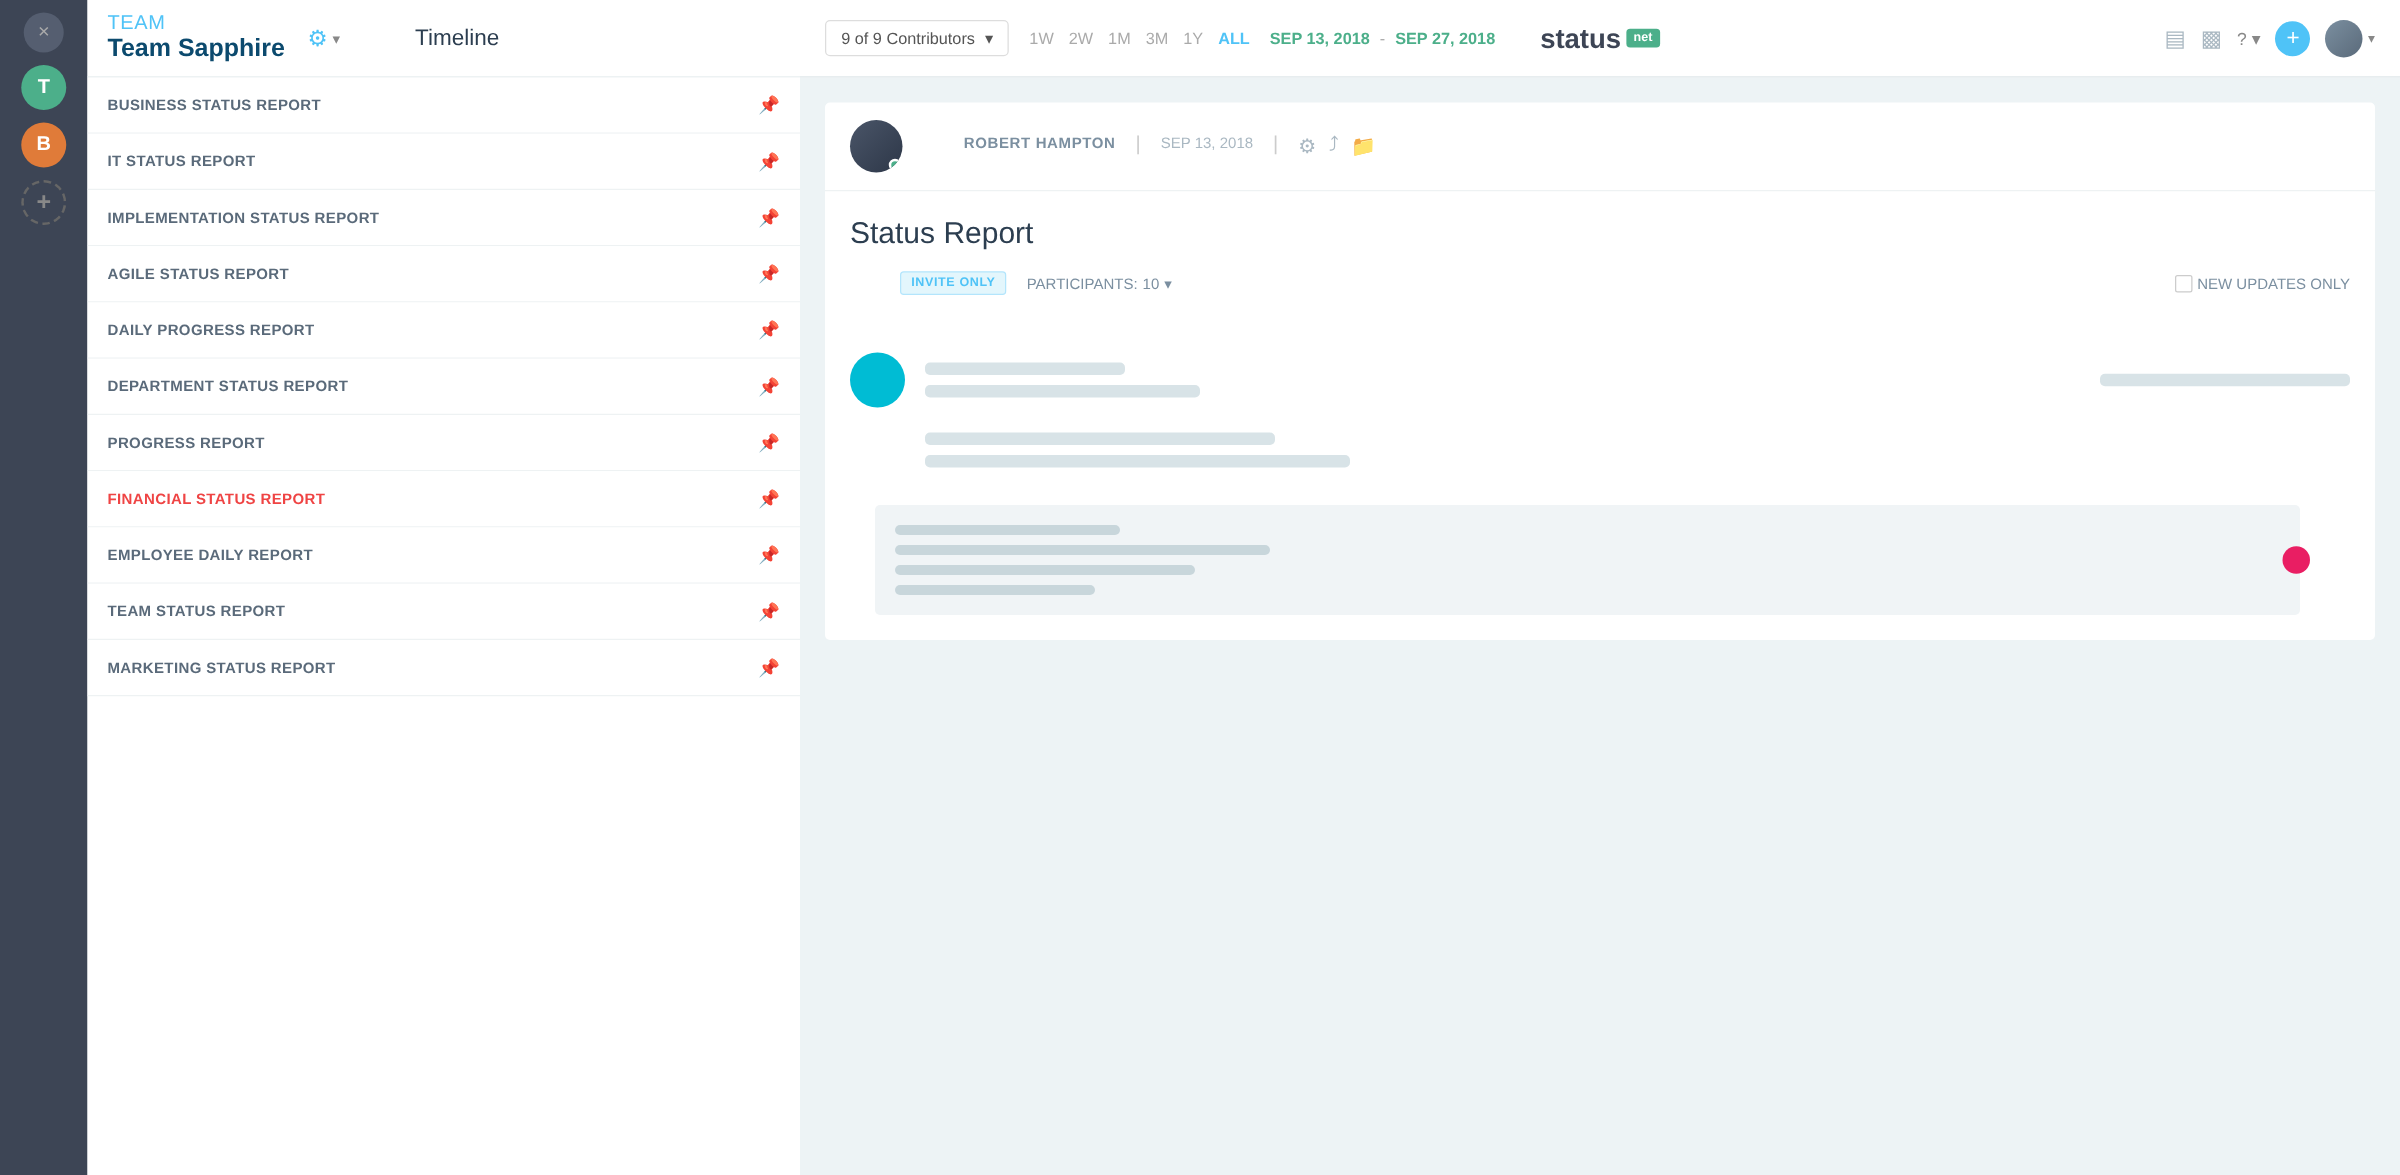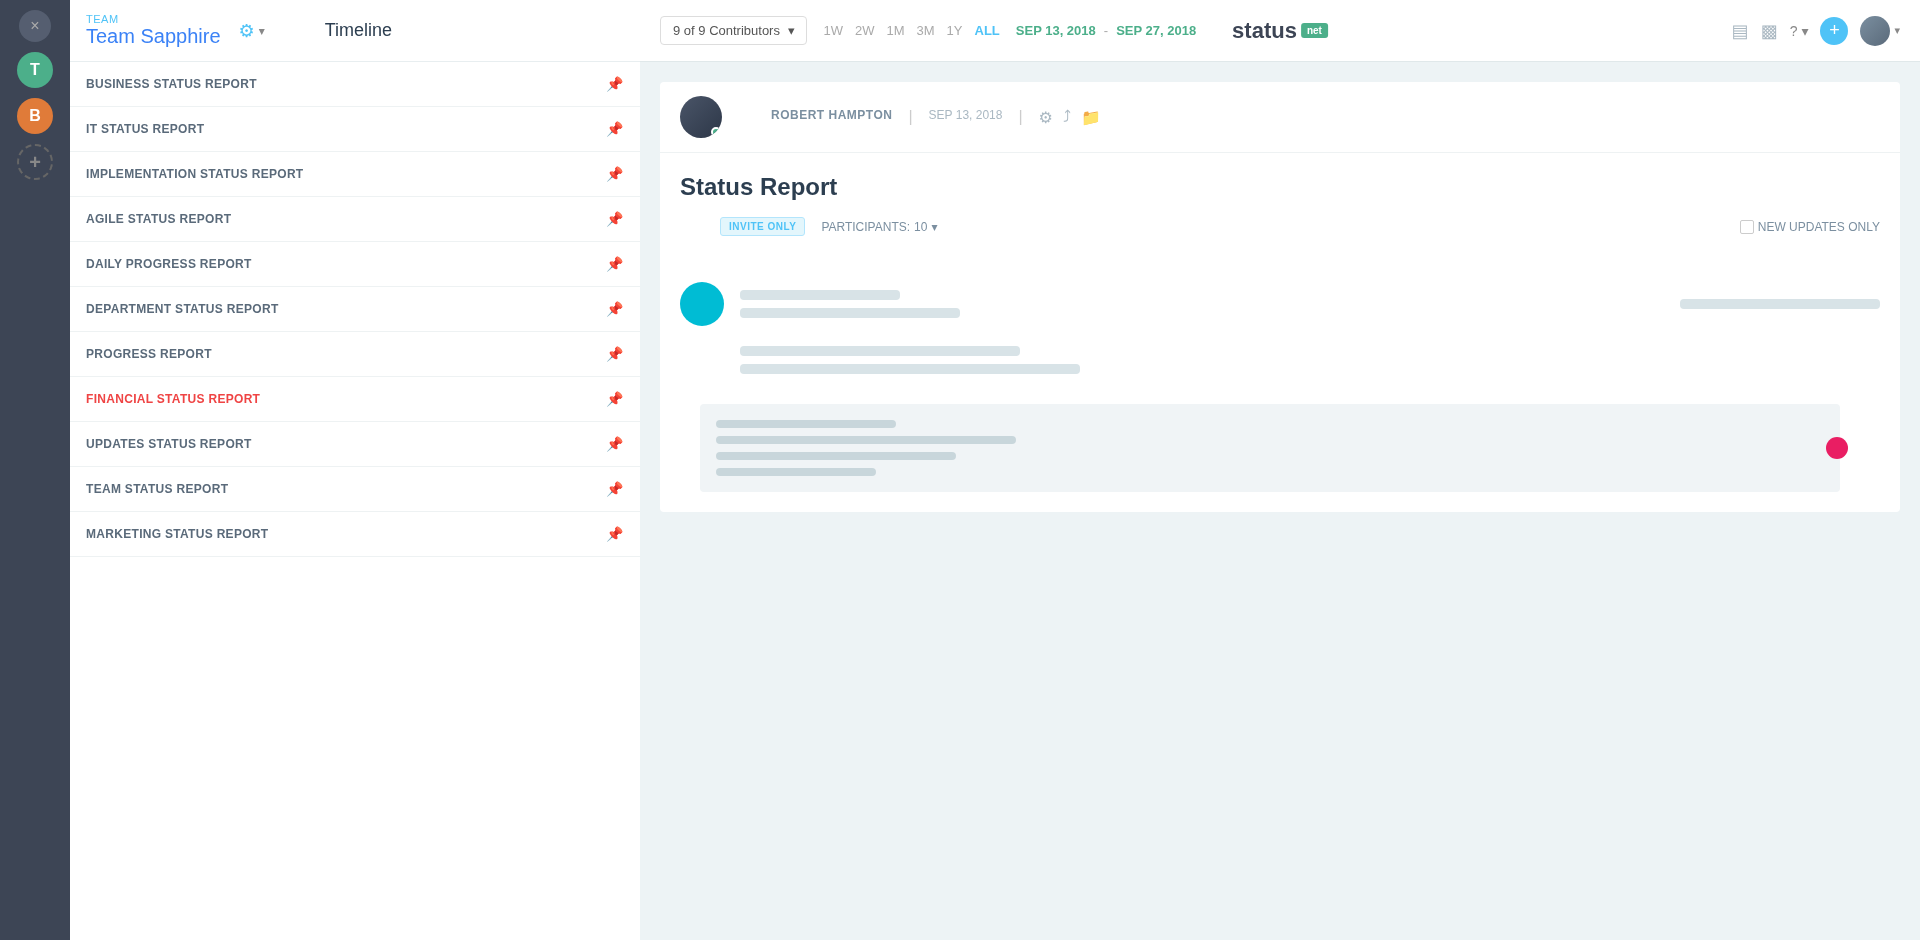--- a/index.html
+++ b/index.html
@@ -47,29 +47,29 @@
       flex-shrink: 0;
     }
     .sidebar-header {
       display: flex;
       align-items: center;
       padding: 8px 16px;
       border-bottom: 1px solid #e8eef0;
       height: 62px;
     }
     .team-label {
-      font-size: 11px;
+      font-size: 16px;
       color: #4fc3f7;
       text-transform: uppercase;
       letter-spacing: 0.5px;
     }
     .team-name {
       font-size: 20px;
-      font-weight: 400;
-      color: #3b82f6;
+      font-weight: 700;
+      color: #0c4a6e;
     }
     .gear-icon {
       color: #4fc3f7;
       font-size: 18px;
       margin-left: 10px;
       cursor: pointer;
     }
     .chevron-icon {
       color: #888;
       font-size: 12px;
@@ -250,21 +250,21 @@
       gap: 10px;
       color: #aab8c2;
       font-size: 16px;
     }
     .report-actions span { cursor: pointer; }
     .report-body {
       padding: 20px 20px 10px;
     }
     .report-title {
       font-size: 24px;
-      font-weight: 700;
+      font-weight: 400;
       color: #2c3e50;
       margin-bottom: 16px;
     }
     .report-badges {
       display: flex;
       align-items: center;
       gap: 16px;
       margin-bottom: 16px;
       justify-content: space-between;
       padding-left: 40px;
@@ -447,21 +447,21 @@
     </div>
       <div class="feed-item">
       <span class="feed-item-name">PROGRESS REPORT</span>
       <span class="pin-icon">📌</span>
     </div>
       <div class="feed-item financial">
       <span class="feed-item-name">FINANCIAL STATUS REPORT</span>
       <span class="pin-icon">📌</span>
     </div>
       <div class="feed-item">
-      <span class="feed-item-name">UPDATES STATUS REPORT</span>
+      <span class="feed-item-name">EMPLOYEE DAILY REPORT</span>
       <span class="pin-icon">📌</span>
     </div>
       <div class="feed-item">
       <span class="feed-item-name">TEAM STATUS REPORT</span>
       <span class="pin-icon">📌</span>
     </div>
       <div class="feed-item">
       <span class="feed-item-name">MARKETING STATUS REPORT</span>
       <span class="pin-icon">📌</span>
     </div>

